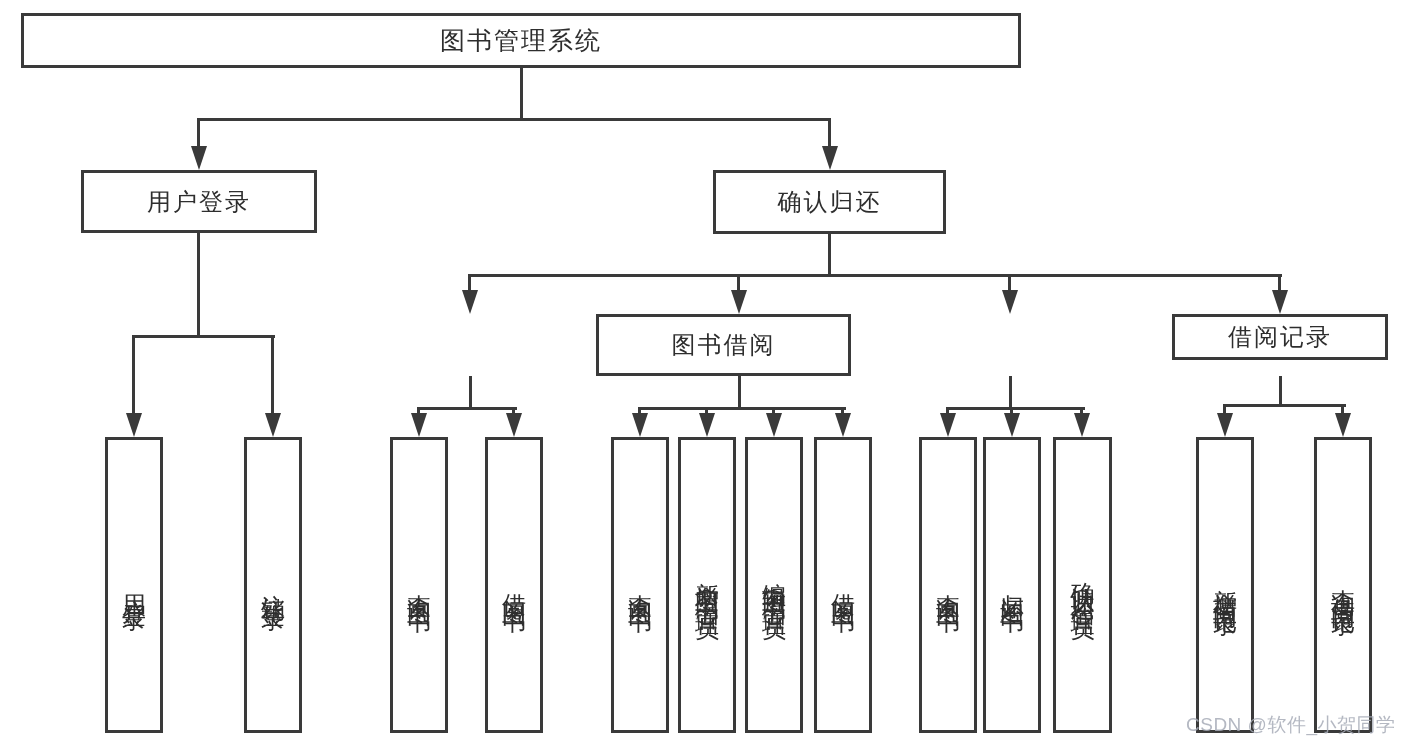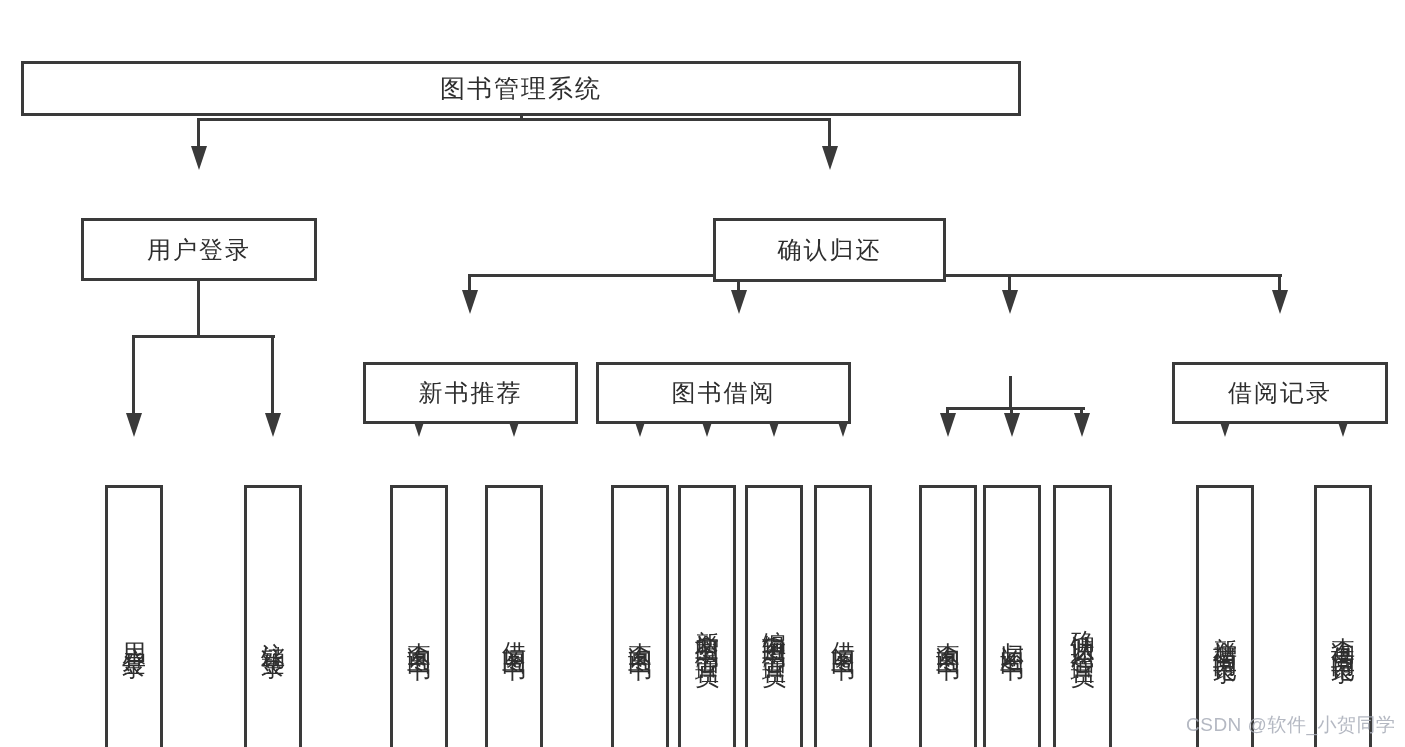--- a/index.html
+++ b/index.html
@@ -13,21 +13,20 @@
     overflow: hidden;
   }
   .box {
     position: absolute;
     background: #ffffff;
     border: 3px solid #3a3a3a;
     display: flex;
     align-items: center;
     justify-content: center;
     z-index: 2;
-    margin-top: 48px;
   }
   .lbl {
     font-size: 24px;
     color: #2e2e2e;
     letter-spacing: 2px;
     white-space: nowrap;
   }
   .root-box .lbl { font-size: 25px; }
   .vlbl {
     writing-mode: vertical-rl;
@@ -121,27 +120,24 @@
     <span class="lbl">图书管理系统</span>
   </div>
 
   <div class="box" style="left:81px;top:170px;width:236px;height:63px">
     <span class="lbl">用户登录</span>
   </div>
   <div class="box" style="left:713px;top:170px;width:233px;height:64px">
     <span class="lbl">确认归还</span>
   </div>
 
-  <div class="box" style="left:363px;top:314px;width:215px;height:62px">
-    <span class="lbl">新书推荐</span>
-  </div>
   <div class="box" style="left:596px;top:314px;width:255px;height:62px">
     <span class="lbl">图书借阅</span>
   </div>
-  <div class="box" style="left:1172px;top:314px;width:216px;height:62px">
+  <div class="box" style="left:1172px;top:314px;width:216px;height:46px">
     <span class="lbl">借阅记录</span>
   </div>
 
   <div class="box" style="left:105px;top:437px;width:58px;height:296px">
     <span class="vlbl">用户登录</span>
   </div>
   <div class="box" style="left:244px;top:437px;width:58px;height:296px">
     <span class="vlbl">注销登录</span>
   </div>
 

